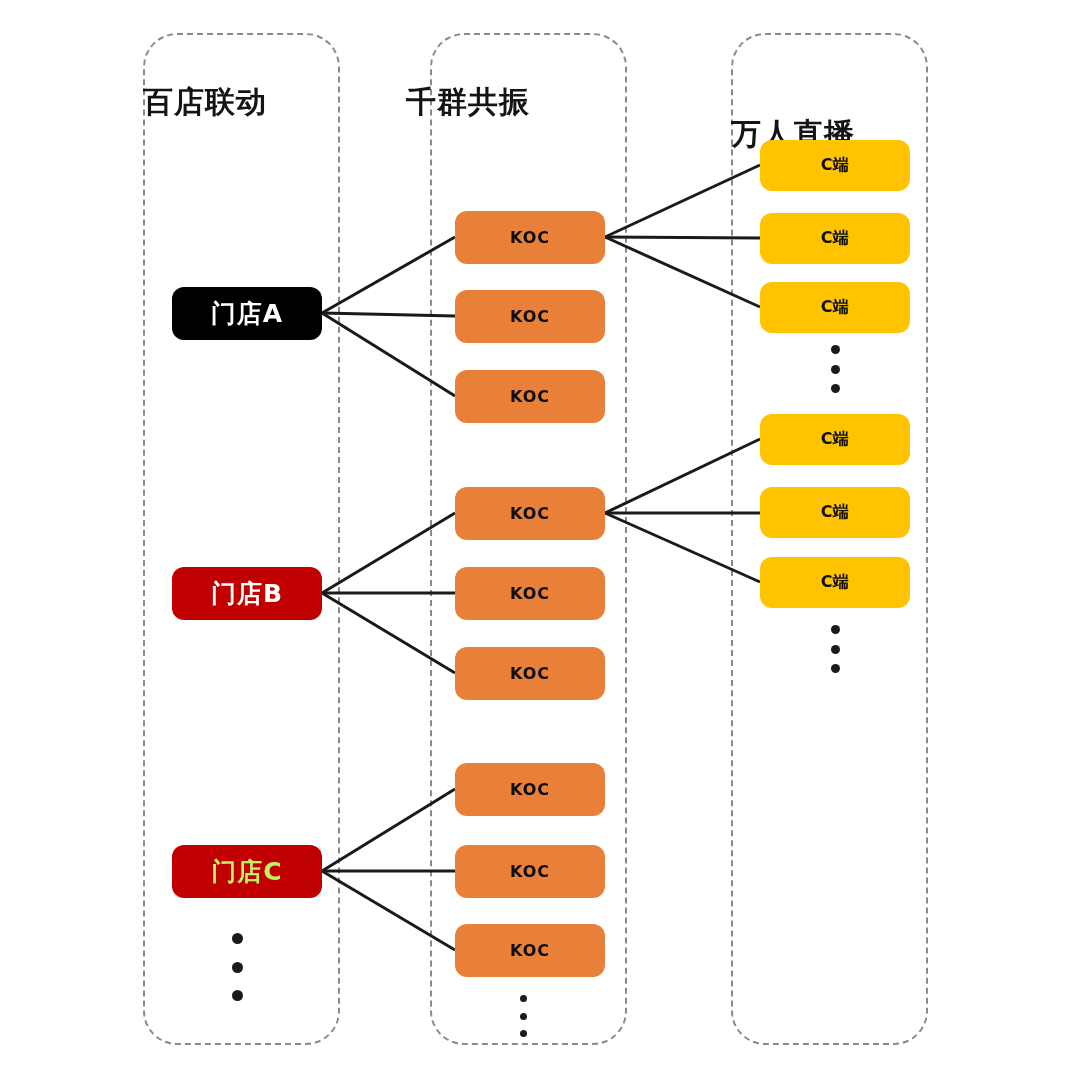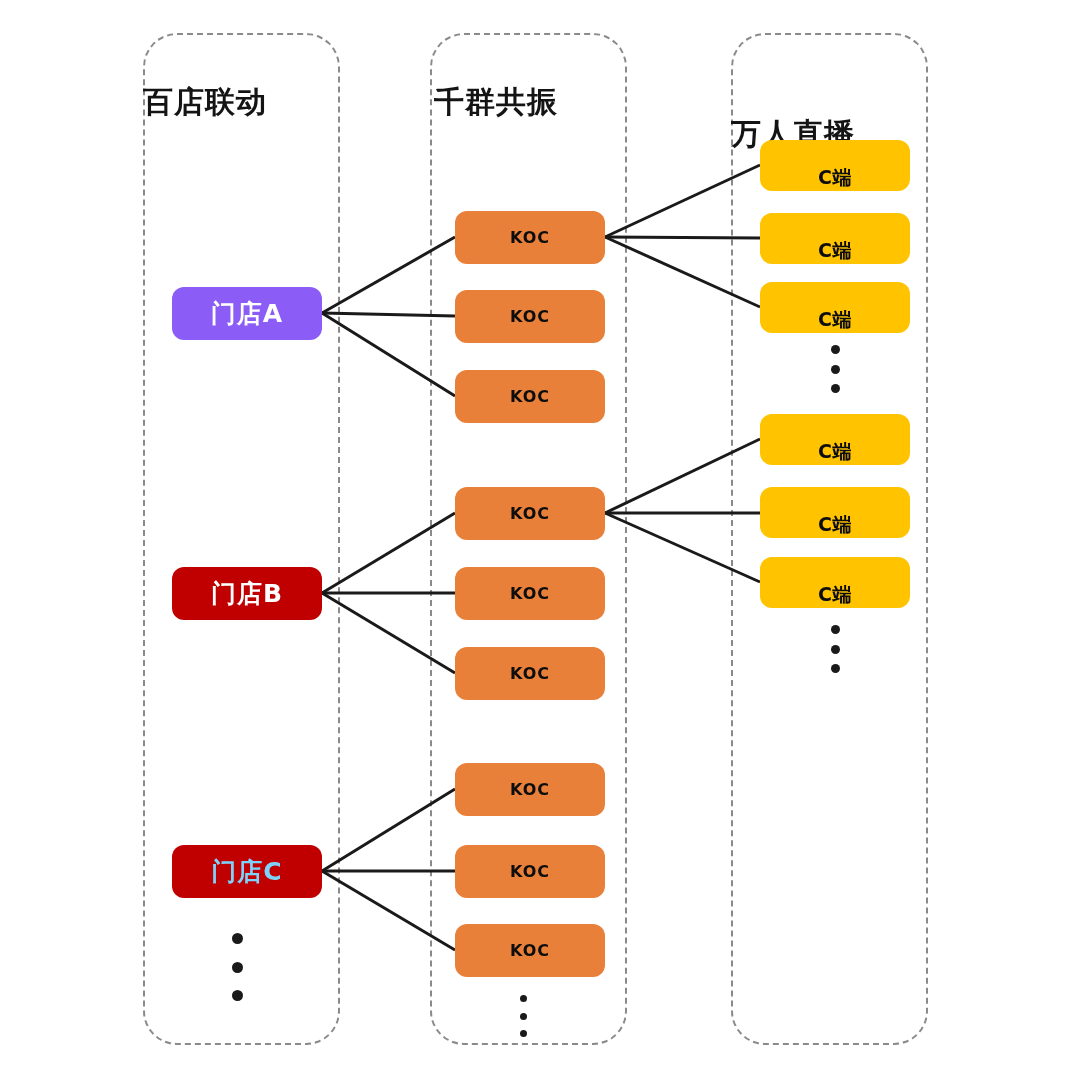--- a/index.html
+++ b/index.html
@@ -63,23 +63,22 @@
   }
   .node.koc {
     background: #E8803A;
     color: #0d0d0d;
     font-size: 16px;
     letter-spacing: 1px;
   }
   .node.cend {
     background: #FFC300;
     color: #0d0d0d;
-    font-size: 19px;
+    font-size: 16px;
     letter-spacing: 0.5px;
-    align-items: flex-end;
   }
   
   .vdots {
     position: absolute;
     display: flex;
     flex-direction: column;
     align-items: center;
     justify-content: space-between;
   }
   .vdots i {
@@ -90,21 +89,21 @@
 </style>
 </head>
 <body>
 
 <div id="stage" style="background: rgb(255, 255, 255);">
 
   <div id="lanes-layer">
       <div class="lane" style="left: 143px; top: 33px; width: 197px; height: 1012px; border-color: rgb(138, 138, 138);"></div>
       <div class="lane-title" style="left: 143px; top: 82px; width: 197px;">百店联动</div>
       <div class="lane" style="left: 430px; top: 33px; width: 197px; height: 1012px; border-color: rgb(138, 138, 138);"></div>
-      <div class="lane-title" style="left: 434px; top: 82px; width: 197px; font-family: Liberation Serif, serif;">千群共振</div>
+      <div class="lane-title" style="left: 406px; top: 82px; width: 197px; font-family: Liberation Serif, serif;">千群共振</div>
       <div class="lane" style="left: 731px; top: 33px; width: 197px; height: 1012px; border-color: rgb(138, 138, 138);"></div>
       <div class="lane-title" style="left: 731px; top: 82px; width: 197px; margin-top: 32px;">万人直播</div>
     </div>
 
   <svg id="wires" viewBox="0 0 1080 1082" xmlns="http://www.w3.org/2000/svg">
       <line x1="322" y1="313" x2="455" y2="237" stroke="#1a1a1a" stroke-width="3" stroke-linecap="butt"></line>
       <line x1="322" y1="313" x2="455" y2="316" stroke="#1a1a1a" stroke-width="3" stroke-linecap="butt"></line>
       <line x1="322" y1="313" x2="455" y2="396" stroke="#1a1a1a" stroke-width="3" stroke-linecap="butt"></line>
       <line x1="605" y1="237" x2="760" y2="165" stroke="#1a1a1a" stroke-width="3" stroke-linecap="butt"></line>
       <line x1="605" y1="237" x2="760" y2="238" stroke="#1a1a1a" stroke-width="3" stroke-linecap="butt"></line>
@@ -114,27 +113,27 @@
       <line x1="322" y1="593" x2="455" y2="673" stroke="#1a1a1a" stroke-width="3" stroke-linecap="butt"></line>
       <line x1="605" y1="513" x2="760" y2="439" stroke="#1a1a1a" stroke-width="3" stroke-linecap="butt"></line>
       <line x1="605" y1="513" x2="760" y2="513" stroke="#1a1a1a" stroke-width="3" stroke-linecap="butt"></line>
       <line x1="605" y1="513" x2="760" y2="582" stroke="#1a1a1a" stroke-width="3" stroke-linecap="butt"></line>
       <line x1="322" y1="871" x2="455" y2="789" stroke="#1a1a1a" stroke-width="3" stroke-linecap="butt"></line>
       <line x1="322" y1="871" x2="455" y2="871" stroke="#1a1a1a" stroke-width="3" stroke-linecap="butt"></line>
       <line x1="322" y1="871" x2="455" y2="950" stroke="#1a1a1a" stroke-width="3" stroke-linecap="butt"></line>
     </svg>
 
   <div id="nodes-layer">
-      <div class="node store" style="left: 172px; top: 287px; width: 150px; height: 53px; background: #8b5cf6; color: rgb(255, 255, 255);">
+      <div class="node store" style="left: 172px; top: 287px; width: 150px; height: 53px; background: #000000; color: rgb(255, 255, 255);">
         <span>门店A</span>
       </div>
       <div class="node store" style="left: 172px; top: 567px; width: 150px; height: 53px; background: rgb(192, 0, 0); color: rgb(255, 255, 255);">
         <span>门店B</span>
       </div>
-      <div class="node store" style="left: 172px; top: 845px; width: 150px; height: 53px; background: rgb(192, 0, 0); color: #7dd3fc;">
+      <div class="node store" style="left: 172px; top: 845px; width: 150px; height: 53px; background: rgb(192, 0, 0); color: #bef264;">
         <span>门店C</span>
       </div>
       <div class="node koc" style="left: 455px; top: 211px; width: 150px; height: 53px; background: rgb(232, 128, 58); color: rgb(13, 13, 13);">
         <span>KOC</span>
       </div>
       <div class="node koc" style="left: 455px; top: 290px; width: 150px; height: 53px; background: rgb(232, 128, 58); color: rgb(13, 13, 13);">
         <span>KOC</span>
       </div>
       <div class="node koc" style="left: 455px; top: 370px; width: 150px; height: 53px; background: rgb(232, 128, 58); color: rgb(13, 13, 13);">
         <span>KOC</span>

